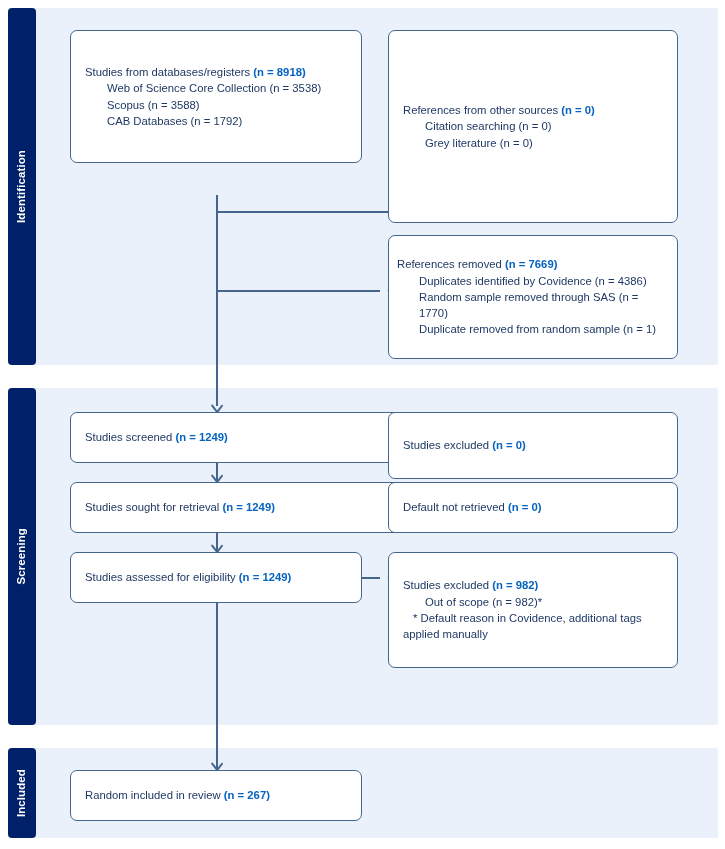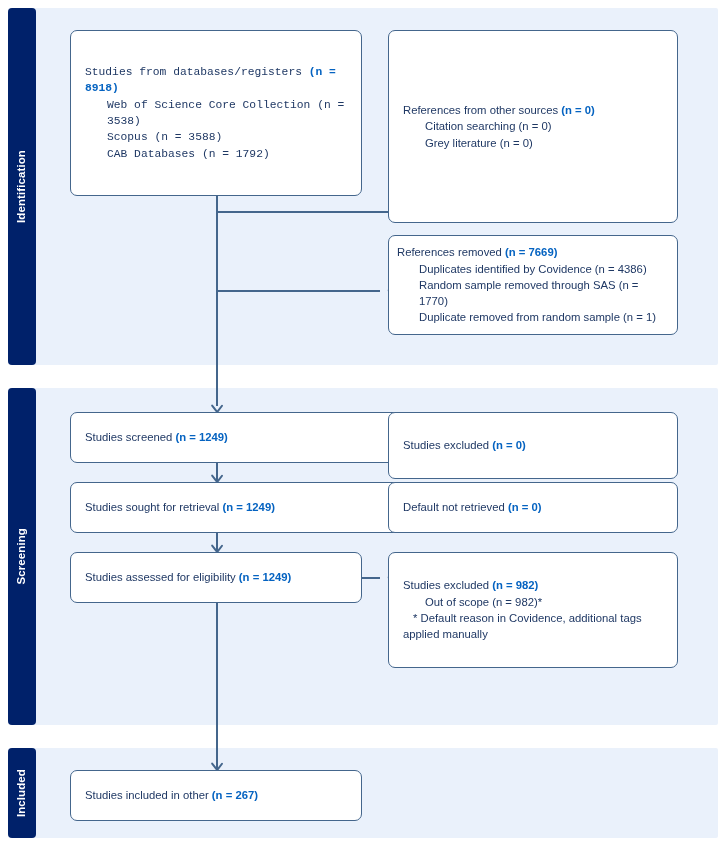--- a/index.html
+++ b/index.html
@@ -83,23 +83,23 @@
   .sub {
     display: block;
     padding-left: 22px;
   }
   .sub-tight {
     display: block;
     padding-left: 10px;
   }
 
   
-  .box-sources        { left: 70px;  top: 30px;  width: 292px; height: 166px; font-family: Liberation Mono, monospace; }
+  .box-sources        { left: 70px;  top: 30px;  width: 292px; height: 133px; }
   .box-other-sources  { left: 388px; top: 30px;  width: 290px; height: 193px; }
-  .box-removed        { left: 388px; top: 235px; width: 290px; height: 100px; padding-left: 8px; }
+  .box-removed        { left: 388px; top: 235px; width: 290px; height: 124px; padding-left: 8px; }
   .box-screened       { left: 70px;  top: 412px; width: 331px; height: 51px;  }
   .box-sought         { left: 70px;  top: 482px; width: 352px; height: 51px;  }
   .box-assessed       { left: 70px;  top: 552px; width: 292px; height: 51px;  }
   .box-excluded-0     { left: 388px; top: 412px; width: 290px; height: 67px;  }
   .box-not-retrieved  { left: 388px; top: 482px; width: 290px; height: 51px;  }
   .box-excluded-982   { left: 388px; top: 552px; width: 290px; height: 116px; }
   .box-included       { left: 70px;  top: 770px; width: 292px; height: 51px;  }
 
   
   .conn {
@@ -241,16 +241,16 @@
 
   <div class="box box-assessed">
     <div class="box-text"><span>Studies assessed for eligibility </span><span class="count">(n = 1249)</span></div>
   </div>
 
   <div class="box box-excluded-982">
     <div class="box-text"><span>Studies excluded </span><span class="count">(n = 982)</span><span class="sub">Out of scope (n = 982)*</span><span class="sub-tight">* Default reason in Covidence, additional tags</span><span>applied manually</span></div>
   </div>
 
   <div class="box box-included">
-    <div class="box-text"><span>Studies included in other </span><span class="count">(n = 267)</span></div>
+    <div class="box-text"><span>Random included in review </span><span class="count">(n = 267)</span></div>
   </div>
 
 </div>
 
 </body></html>

